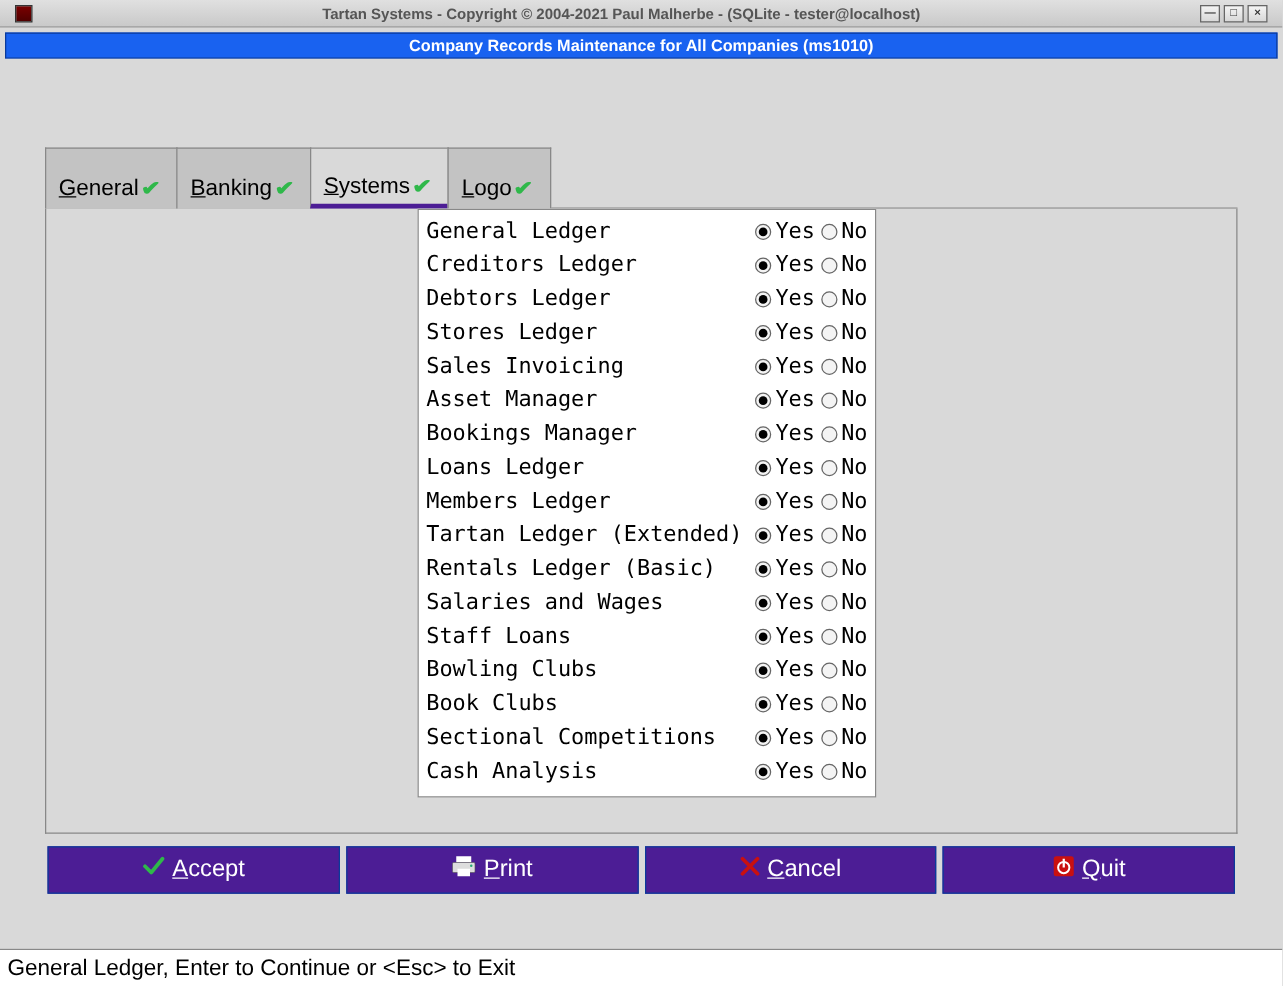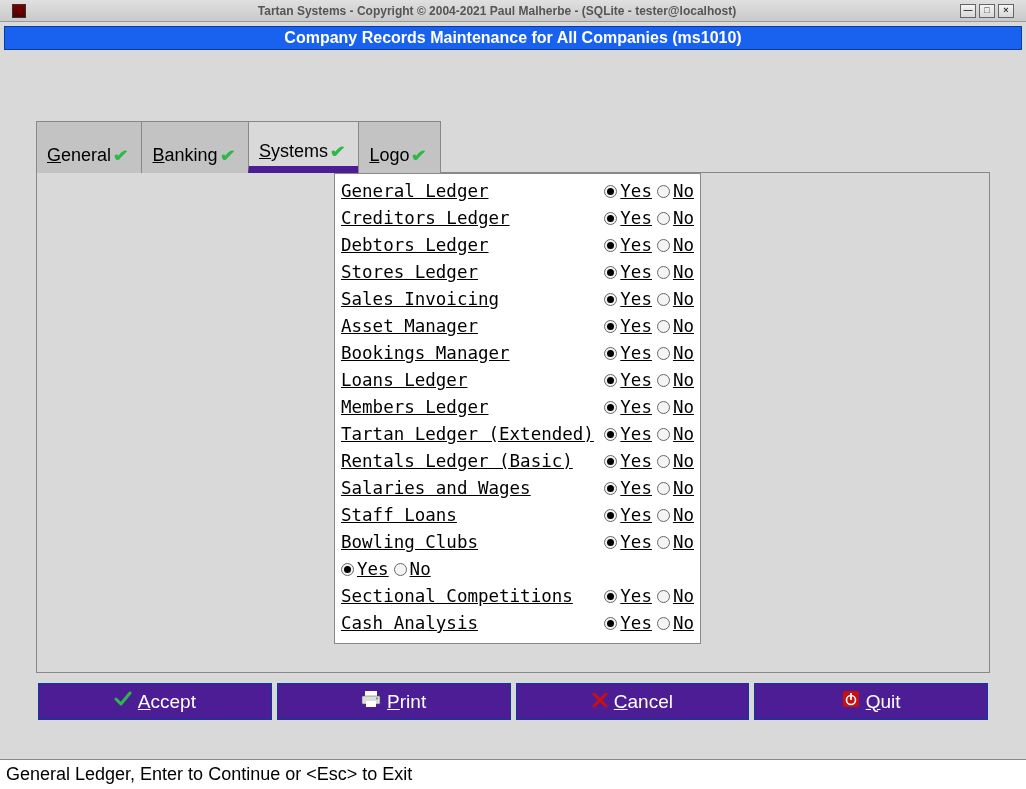--- a/index.html
+++ b/index.html
@@ -54,21 +54,21 @@
     .app-body {
       flex: 1;
       padding: 4px;
       display: flex;
       flex-direction: column;
     }
     .header-bar {
       background: #1962f0;
       color: #fff;
       text-align: center;
-      font-size: 16px;
+      font-size: 13px;
       font-weight: bold;
       padding: 2px 0;
       border: 1px solid #0a3a9a;
     }
     .content-area {
       flex: 1;
       background: #d9d9d9;
       position: relative;
       padding: 70px 32px 20px 32px;
     }
@@ -86,21 +86,21 @@
       font-family: Arial, sans-serif;
       cursor: pointer;
       display: flex;
       align-items: center;
       gap: 3px;
       position: relative;
       top: 1px;
     }
     .tab.active {
       background: #d9d9d9;
-      border-bottom: 7px solid #4c1d95;
+      border-bottom: 4px solid #4c1d95;
     }
     .tab .ul { text-decoration: underline; }
     .check-icon {
       color: #2fb84a;
       font-size: 16px;
       font-weight: bold;
       display: inline-block;
       transform: scaleX(1.2);
     }
     .panel {
@@ -120,21 +120,20 @@
       border: 1px solid #888;
       padding: 4px 6px 6px 6px;
     }
     .sys-row {
       display: flex;
       align-items: center;
       font-family: "DejaVu Sans Mono", "Courier New", monospace;
       font-size: 17.5px;
       line-height: 27px;
       color: #000;
-      text-decoration: underline;
     }
     .sys-label {
       flex: 1;
       white-space: pre;
     }
     .radio-group {
       display: flex;
       align-items: center;
       gap: 1px;
       font-family: "DejaVu Sans Mono", "Courier New", monospace;
@@ -348,20 +347,21 @@
           <div class="sys-row">
             <span class="sys-label">Bowling Clubs</span>
             <span class="radio-group">
               <span class="radio selected"></span>
               <span class="rb-lbl">Yes</span>
               <span class="radio"></span>
               <span>No</span>
             </span>
           </div>
           <div class="sys-row">
+            <span class="sys-label">Book Clubs</span>
             <span class="radio-group">
               <span class="radio selected"></span>
               <span class="rb-lbl">Yes</span>
               <span class="radio"></span>
               <span>No</span>
             </span>
           </div>
           <div class="sys-row">
             <span class="sys-label">Sectional Competitions</span>
             <span class="radio-group">

